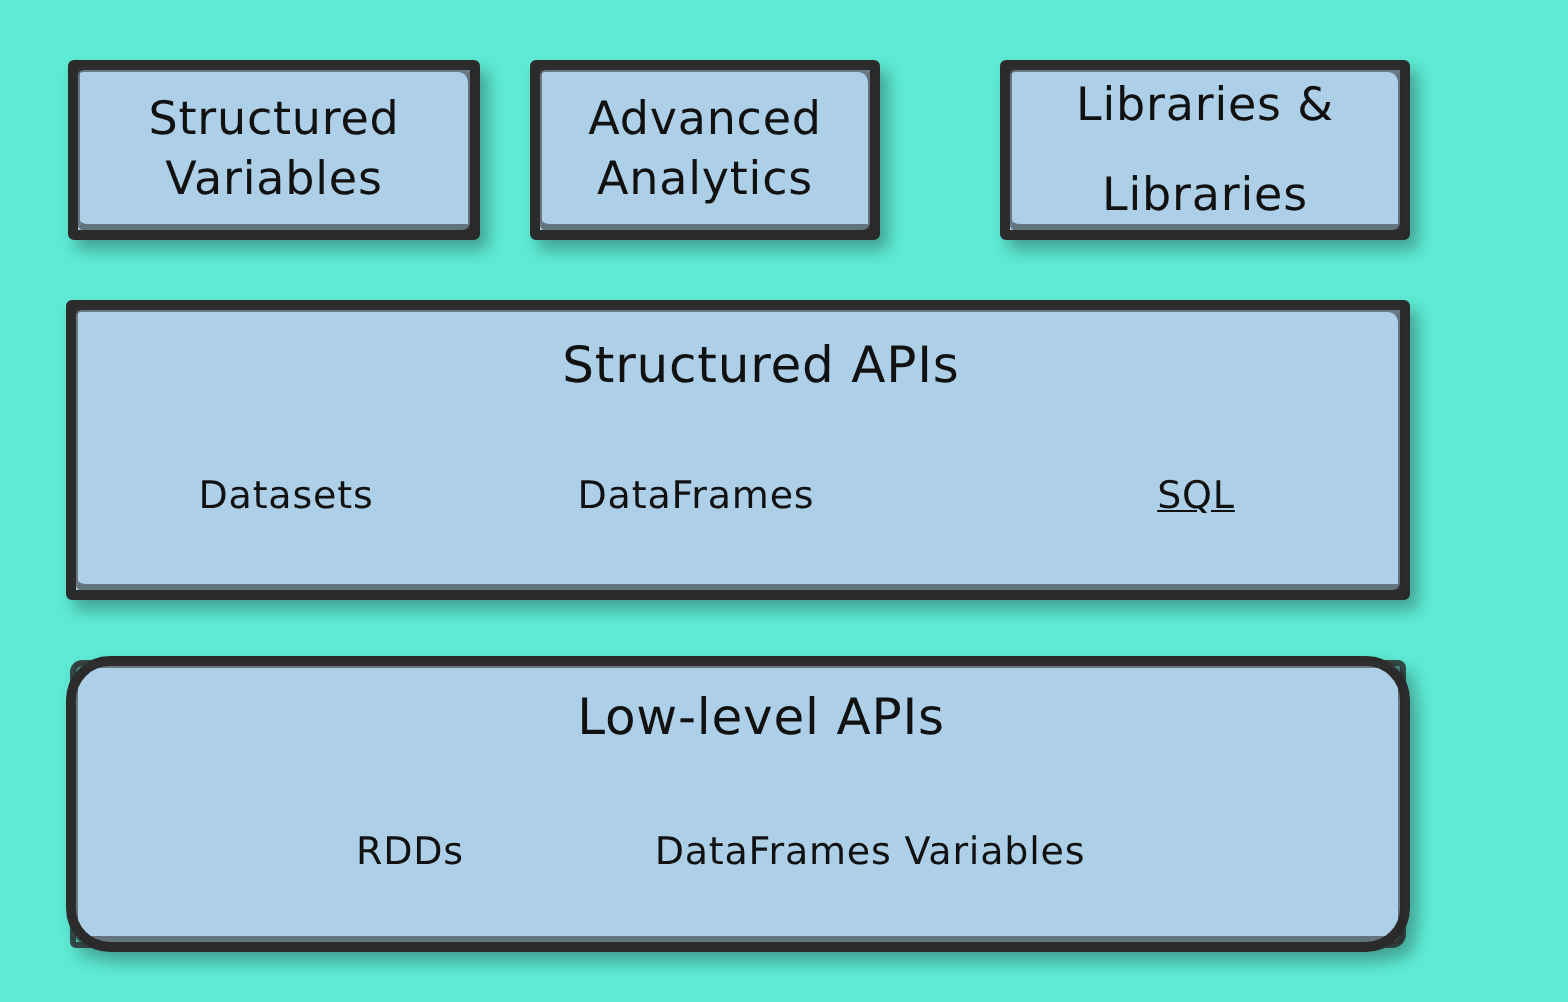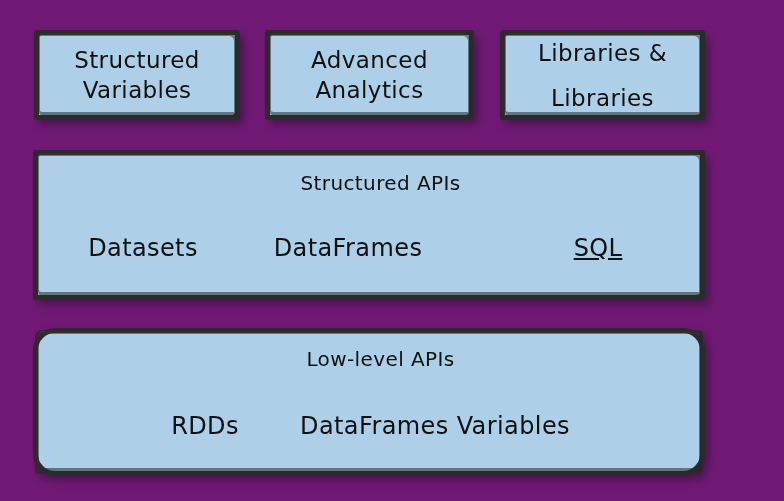--- a/index.html
+++ b/index.html
@@ -10,21 +10,21 @@
     width: 784px;
     height: 501px;
     background: #ffffff;
     font-family: "DejaVu Sans", sans-serif;
     overflow: hidden;
   }
   #stage {
     position: relative;
     width: 784px;
     height: 501px;
-    background: #701a75;
+    background: #5eead4;
   }
 
   
   .box {
     position: absolute;
     box-sizing: border-box;
     background: #add0e8;
     border: 5px solid #2b2b2b;
     border-radius: 3px;
     filter: drop-shadow(4px 5px 4px rgba(0,0,0,0.30));
@@ -68,55 +68,55 @@
     height: 90px;
     padding: 4px 6px;
   }
   .top-box .line {
     font-size: 23px;
     line-height: 30px;
     text-align: center;
   }
 
   #box-streaming { left: 34px;  top: 30px; width: 206px; }
-  #box-analytics { left: 265px; top: 30px; width: 209px; }
+  #box-analytics { left: 265px; top: 30px; width: 175px; }
   #box-libraries { left: 500px; top: 30px; width: 205px; gap: 15px; }
 
   
   .layer-box {
     left: 33px;
     width: 672px;
     justify-content: flex-start;
   }
   #box-structured-apis { top: 150px; height: 150px; }
   #box-lowlevel-apis   { top: 328px; height: 148px; border-radius: 22px; }
 
   .layer-title {
-    font-size: 20px;
+    font-size: 25px;
     line-height: 28px;
     text-align: center;
     width: 100%;
     margin-top: 14px;
     padding-left: 23px;
   }
   #box-lowlevel-apis .layer-title { margin-top: 12px; }
 
   .layer-items {
     position: relative;
     width: 100%;
     height: 34px;
     margin-top: 34px;
   }
   #box-lowlevel-apis .layer-items { margin-top: 36px; }
 
   .layer-items .item {
     position: absolute;
     top: 0;
     transform: translateX(-50%);
-    font-size: 24px;
+    font-size: 19px;
     line-height: 34px;
     text-align: left;
   }
 
   
   .sa-0 { left: 105px; }
   .sa-1 { left: 310px; }
   .sa-2 { left: 560px; text-decoration: underline; }
 
   

